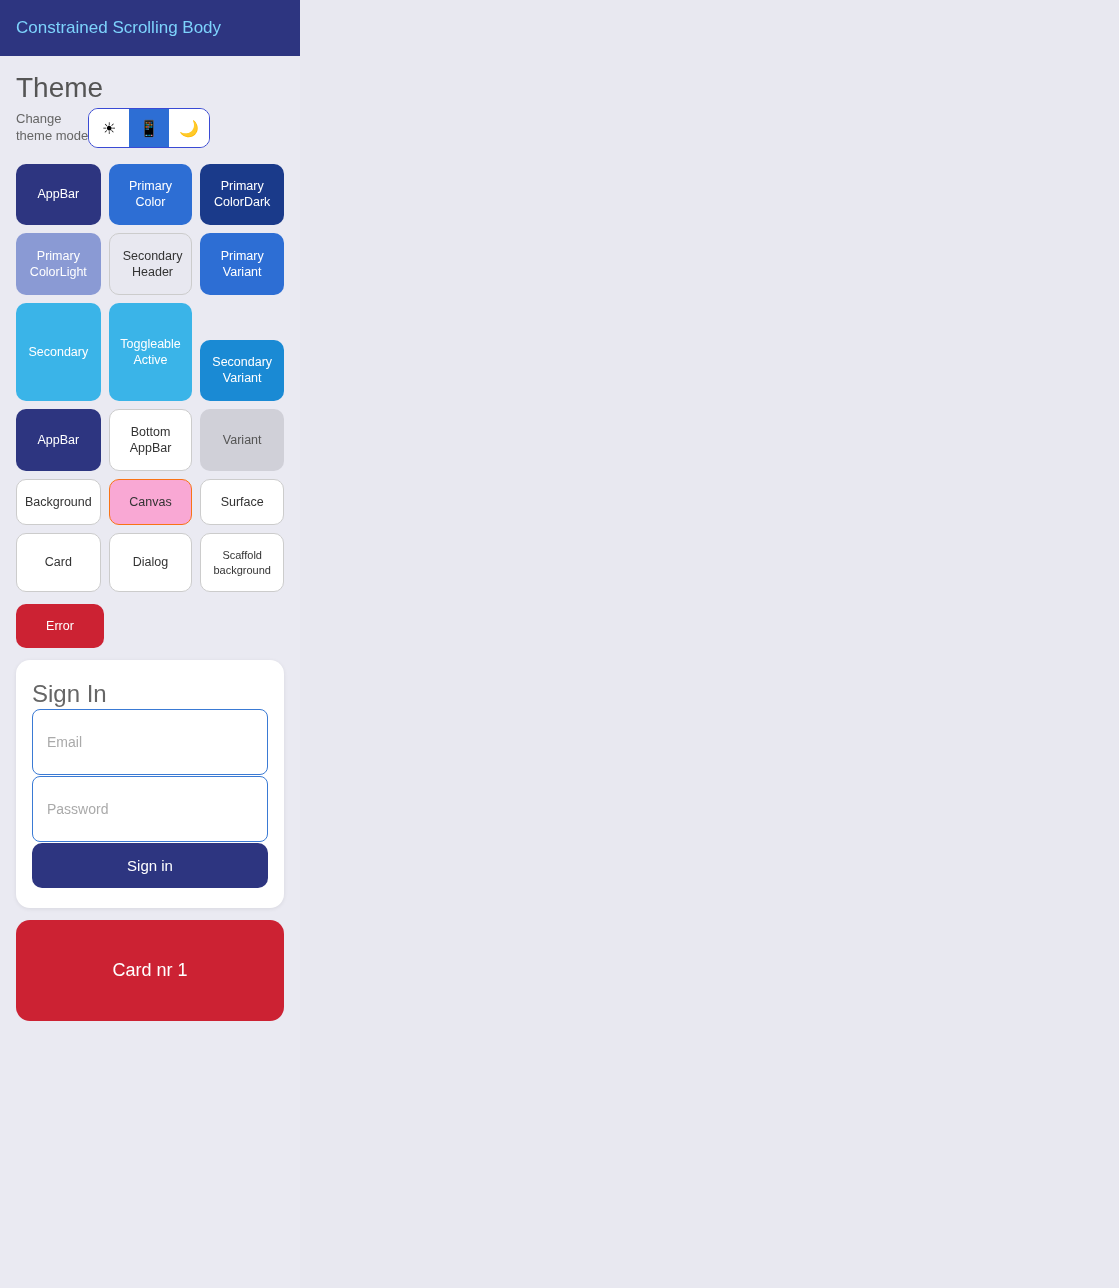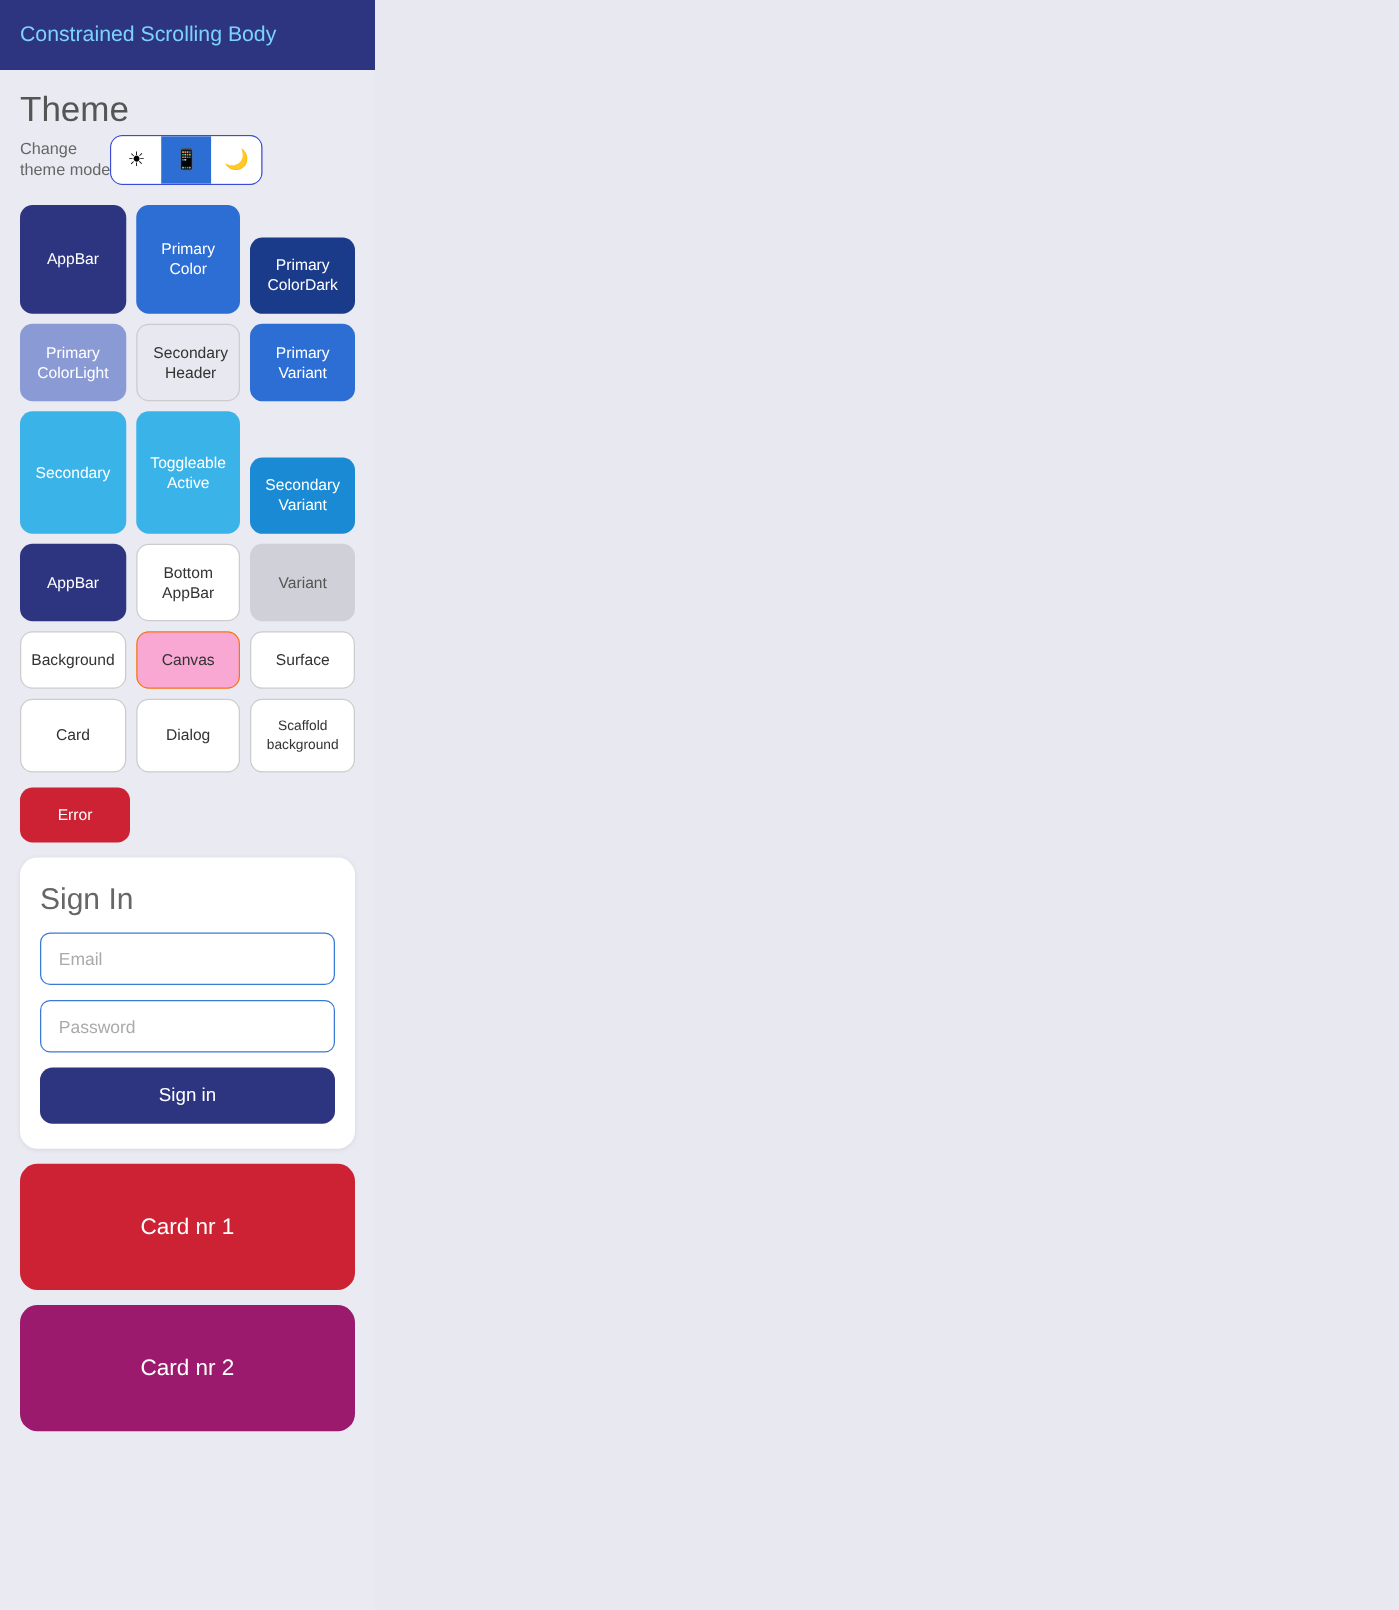--- a/index.html
+++ b/index.html
@@ -78,21 +78,21 @@
       padding: 14px 8px;
       font-size: 12.5px;
       font-weight: 500;
       cursor: pointer;
       color: white;
       text-align: center;
       line-height: 1.3;
     }
     .btn-primary { background: #2d3580; }
     .btn-primary-color { background: #2d6ed4; }
-    .btn-primary-colordark { background: #1a3a8a; margin-top: 26px; }
+    .btn-primary-colordark { background: #1a3a8a; }
     .btn-primary-colorlight { background: #8a9ad4; color: #fff; }
     .btn-secondary-header { background: #e8e8f0; color: #333; border: 1px solid #ccc; padding-left: 12px; }
     .btn-primary-variant { background: #2d6ed4; }
     .btn-secondary { background: #3ab4e8; }
     .btn-toggleable-active { background: #3ab4e8; }
     .btn-secondary-variant { background: #1a8ad4; margin-top: 37px; }
     .btn-appbar { background: #2d3580; }
     .btn-bottom-appbar { background: white; color: #333; border: 1px solid #ccc; }
     .btn-divider { background: #d0d0d8; color: #555; }
     .btn-background { background: white; color: #333; border: 1px solid #ccc; }
@@ -101,32 +101,32 @@
     .btn-card { background: white; color: #333; border: 1px solid #ccc; }
     .btn-dialog { background: white; color: #333; border: 1px solid #ccc; }
     .btn-scaffold { background: white; color: #333; border: 1px solid #ccc; font-size: 11px; }
     .btn-error { background: #cc2233; }
     .sign-in-card {
       background: white;
       border-radius: 14px;
       padding: 20px 16px;
       display: flex;
       flex-direction: column;
-      gap: 12px;
+      gap: 1px;
       box-shadow: 0 1px 4px rgba(0,0,0,0.08);
     }
     .sign-in-title {
       font-size: 24px;
       color: #666;
       font-weight: 400;
     }
     .sign-in-input {
       border: 1.5px solid #3a7ad4;
       border-radius: 8px;
-      padding: 12px 14px;
+      padding: 24px 14px;
       font-size: 14px;
       color: #333;
       outline: none;
       width: 100%;
     }
     .sign-in-input::placeholder { color: #aaa; }
     .sign-in-button {
       background: #2d3580;
       color: white;
       border: none;
@@ -208,17 +208,14 @@
     <div class="sign-in-card">
       <div class="sign-in-title">Sign In</div>
       <input class="sign-in-input" type="email" placeholder="Email" style="">
       <input class="sign-in-input" type="password" placeholder="Password" style="">
       <button class="sign-in-button">Sign in</button>
     </div>
 
     <div class="card-nr1">
       <span>Card nr 1</span>
     </div>
-    <div class="card-nr2">
-      <span>Card nr 2</span>
-    </div>
   </div>
 </div>
 
 </body></html>

